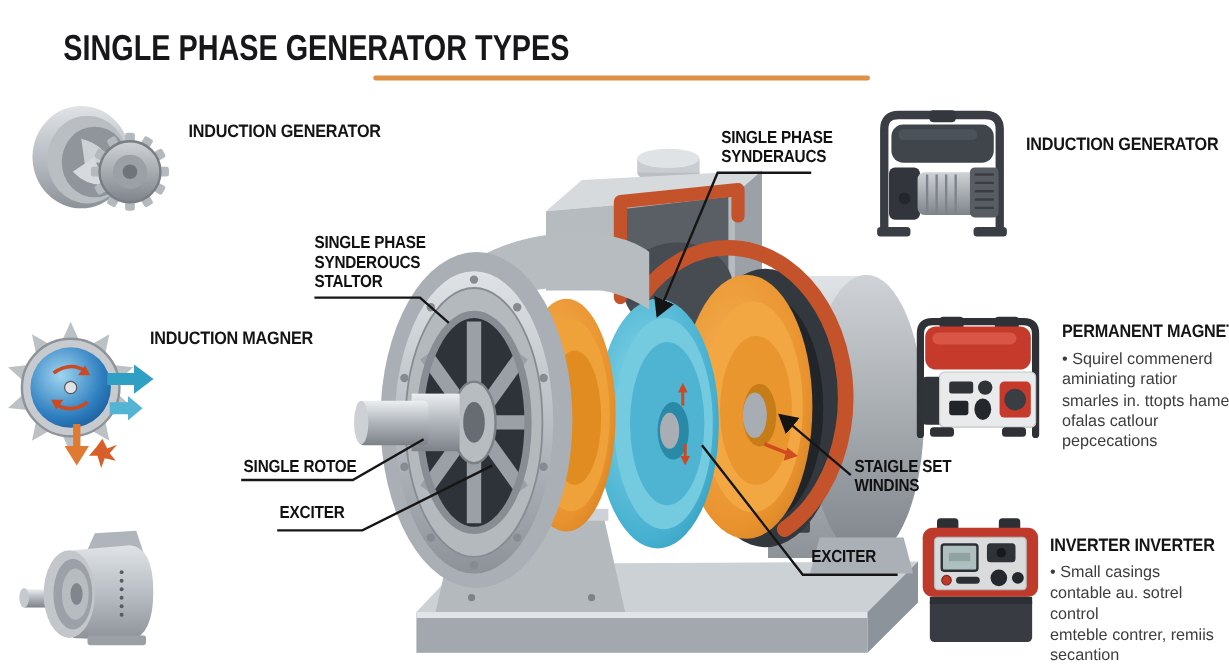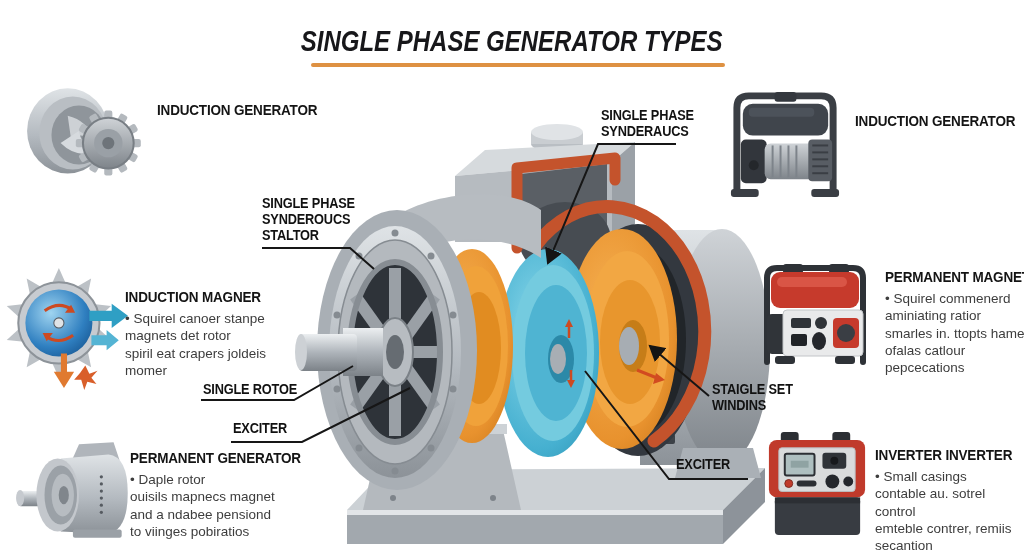--- a/index.html
+++ b/index.html
@@ -1,19 +1,19 @@
 <!DOCTYPE html>
 <html><head>
 <meta charset="utf-8">
 <style>
   html,body{margin:0;padding:0;background:#ffffff;}
   .canvas{position:relative;width:1024px;height:559px;background:#ffffff;overflow:hidden;
           font-family:"Liberation Sans",sans-serif;}
   
-  .title-wrap{position:absolute;left:0;top:24px;width:100%;text-align:center;font-style:italic;}
+  .title-wrap{position:absolute;left:0;top:24px;width:100%;}
   .title-wrap span{display:inline-block;font-size:30px;font-weight:700;color:#17171a;
                    letter-spacing:0;transform:scaleX(.8);white-space:nowrap;}
   .title-underline{position:absolute;left:311px;top:63px;width:414px;height:4px;background:#DE9142;border-radius:2px;}
   
   .info{position:absolute;}
   .info h3{margin:0 0 5px 0;font-size:15px;font-weight:700;color:#141414;letter-spacing:-.2px;
            transform:scaleX(.9);transform-origin:left top;white-space:nowrap;}
   .info .body{font-size:13.5px;color:#3d3d3d;line-height:1.28;white-space:pre-line;}
   .img{position:absolute;}
   
@@ -246,26 +246,22 @@
     <path d="M44,50 Q58,40 71,49" stroke="#cc4a22" stroke-width="3" fill="none"></path>
     <polygon points="74,52 64,52 70,44" fill="#cc4a22"></polygon>
     <path d="M72,74 Q58,84 45,75" stroke="#cc4a22" stroke-width="3" fill="none"></path>
     <polygon points="42,72 52,72 46,80" fill="#cc4a22"></polygon>
     <circle cx="58" cy="62" r="5" fill="#dfe3e6" stroke="#555a60"></circle>
     <polygon points="88,50 110,50 110,43 126,55 110,67 110,60 88,60" fill="#2f9fc4"></polygon>
     <polygon points="90,74 105,74 105,69 117,79 105,89 105,84 90,84" fill="#54b4d4"></polygon>
     <polygon points="60,92 60,110 53,110 63,126 73,110 66,110 66,92" fill="#e07a30"></polygon>
     <polygon points="84,104 88,112 96,109 90,116 95,122 86,120 83,128 80,118 73,118 79,111" fill="#d95f2a"></polygon>
   </svg>
-  <div class="info" style="left:125px;top:288px;width:218px">
+  <div class="info" style="left:125px;top:274px;width:218px">
     <h3>INDUCTION MAGNER</h3>
-    <div class="body">• Squirel canoer stanpe
-magnets det rotor
-spiril eat crapers joldeis
-momer</div>
   </div>
 
   <svg class="img" style="left:12px;top:432px;width:132px;height:117px" viewBox="0 0 130 115">
     <polygon points="58,30 66,12 100,10 106,28" fill="#b0b5bb"></polygon>
     <path d="M48,26 L95,22 Q114,24 114,60 Q114,96 95,100 L48,98 Z" fill="url(#metalV)"></path>
     <rect x="6" y="58" width="32" height="15" rx="3" fill="url(#shaftG)"></rect>
     <ellipse cx="8" cy="65" rx="4" ry="8" fill="#c6cacf"></ellipse>
     <ellipse cx="45" cy="62" rx="21" ry="36" fill="#c3c7cc"></ellipse>
     <ellipse cx="48" cy="62" rx="16" ry="29" fill="#9ba1a7"></ellipse>
     <ellipse cx="50" cy="62" rx="11" ry="21" fill="#b7bcc1"></ellipse>
@@ -273,27 +269,20 @@
     <g fill="#565b61">
       <circle cx="88" cy="44" r="1.6"></circle>
         <circle cx="88" cy="51" r="1.6"></circle>
         <circle cx="88" cy="58" r="1.6"></circle>
       <circle cx="88" cy="65" r="1.6"></circle>
         <circle cx="88" cy="72" r="1.6"></circle>
         <circle cx="88" cy="79" r="1.6"></circle>
     </g>
     <rect x="60" y="96" width="48" height="8" rx="2" fill="#9aa0a6"></rect>
   </svg>
-  <div class="info" style="left:130px;top:449px;width:218px">
-    <h3>PERMANENT GENERATOR</h3>
-    <div class="body">• Daple rotor
-ouisils mapnecs magnet
-and a ndabee pensiond
-to viinges pobiratios</div>
-  </div>
 
   <svg class="img" style="left:723px;top:78px;width:124px;height:124px" viewBox="0 0 125 125">
     <path d="M14,116 L14,30 Q14,18 26,18 L99,18 Q111,18 111,30 L111,116" fill="none" stroke="#3a3e44" stroke-width="7" stroke-linecap="round"></path>
     <rect x="8" y="112" width="28" height="8" rx="3" fill="#3a3e44"></rect>
     <rect x="89" y="112" width="28" height="8" rx="3" fill="#3a3e44"></rect>
     <rect x="52" y="14" width="22" height="10" rx="3" fill="#34383e"></rect>
     <rect x="20" y="26" width="86" height="32" rx="10" fill="#40454c"></rect>
     <rect x="26" y="30" width="66" height="9" rx="4" fill="#4c525a"></rect>
     <rect x="18" y="62" width="26" height="44" rx="5" fill="#32363c"></rect>
     <circle cx="31" cy="88" r="5" fill="#24272b"></circle>

